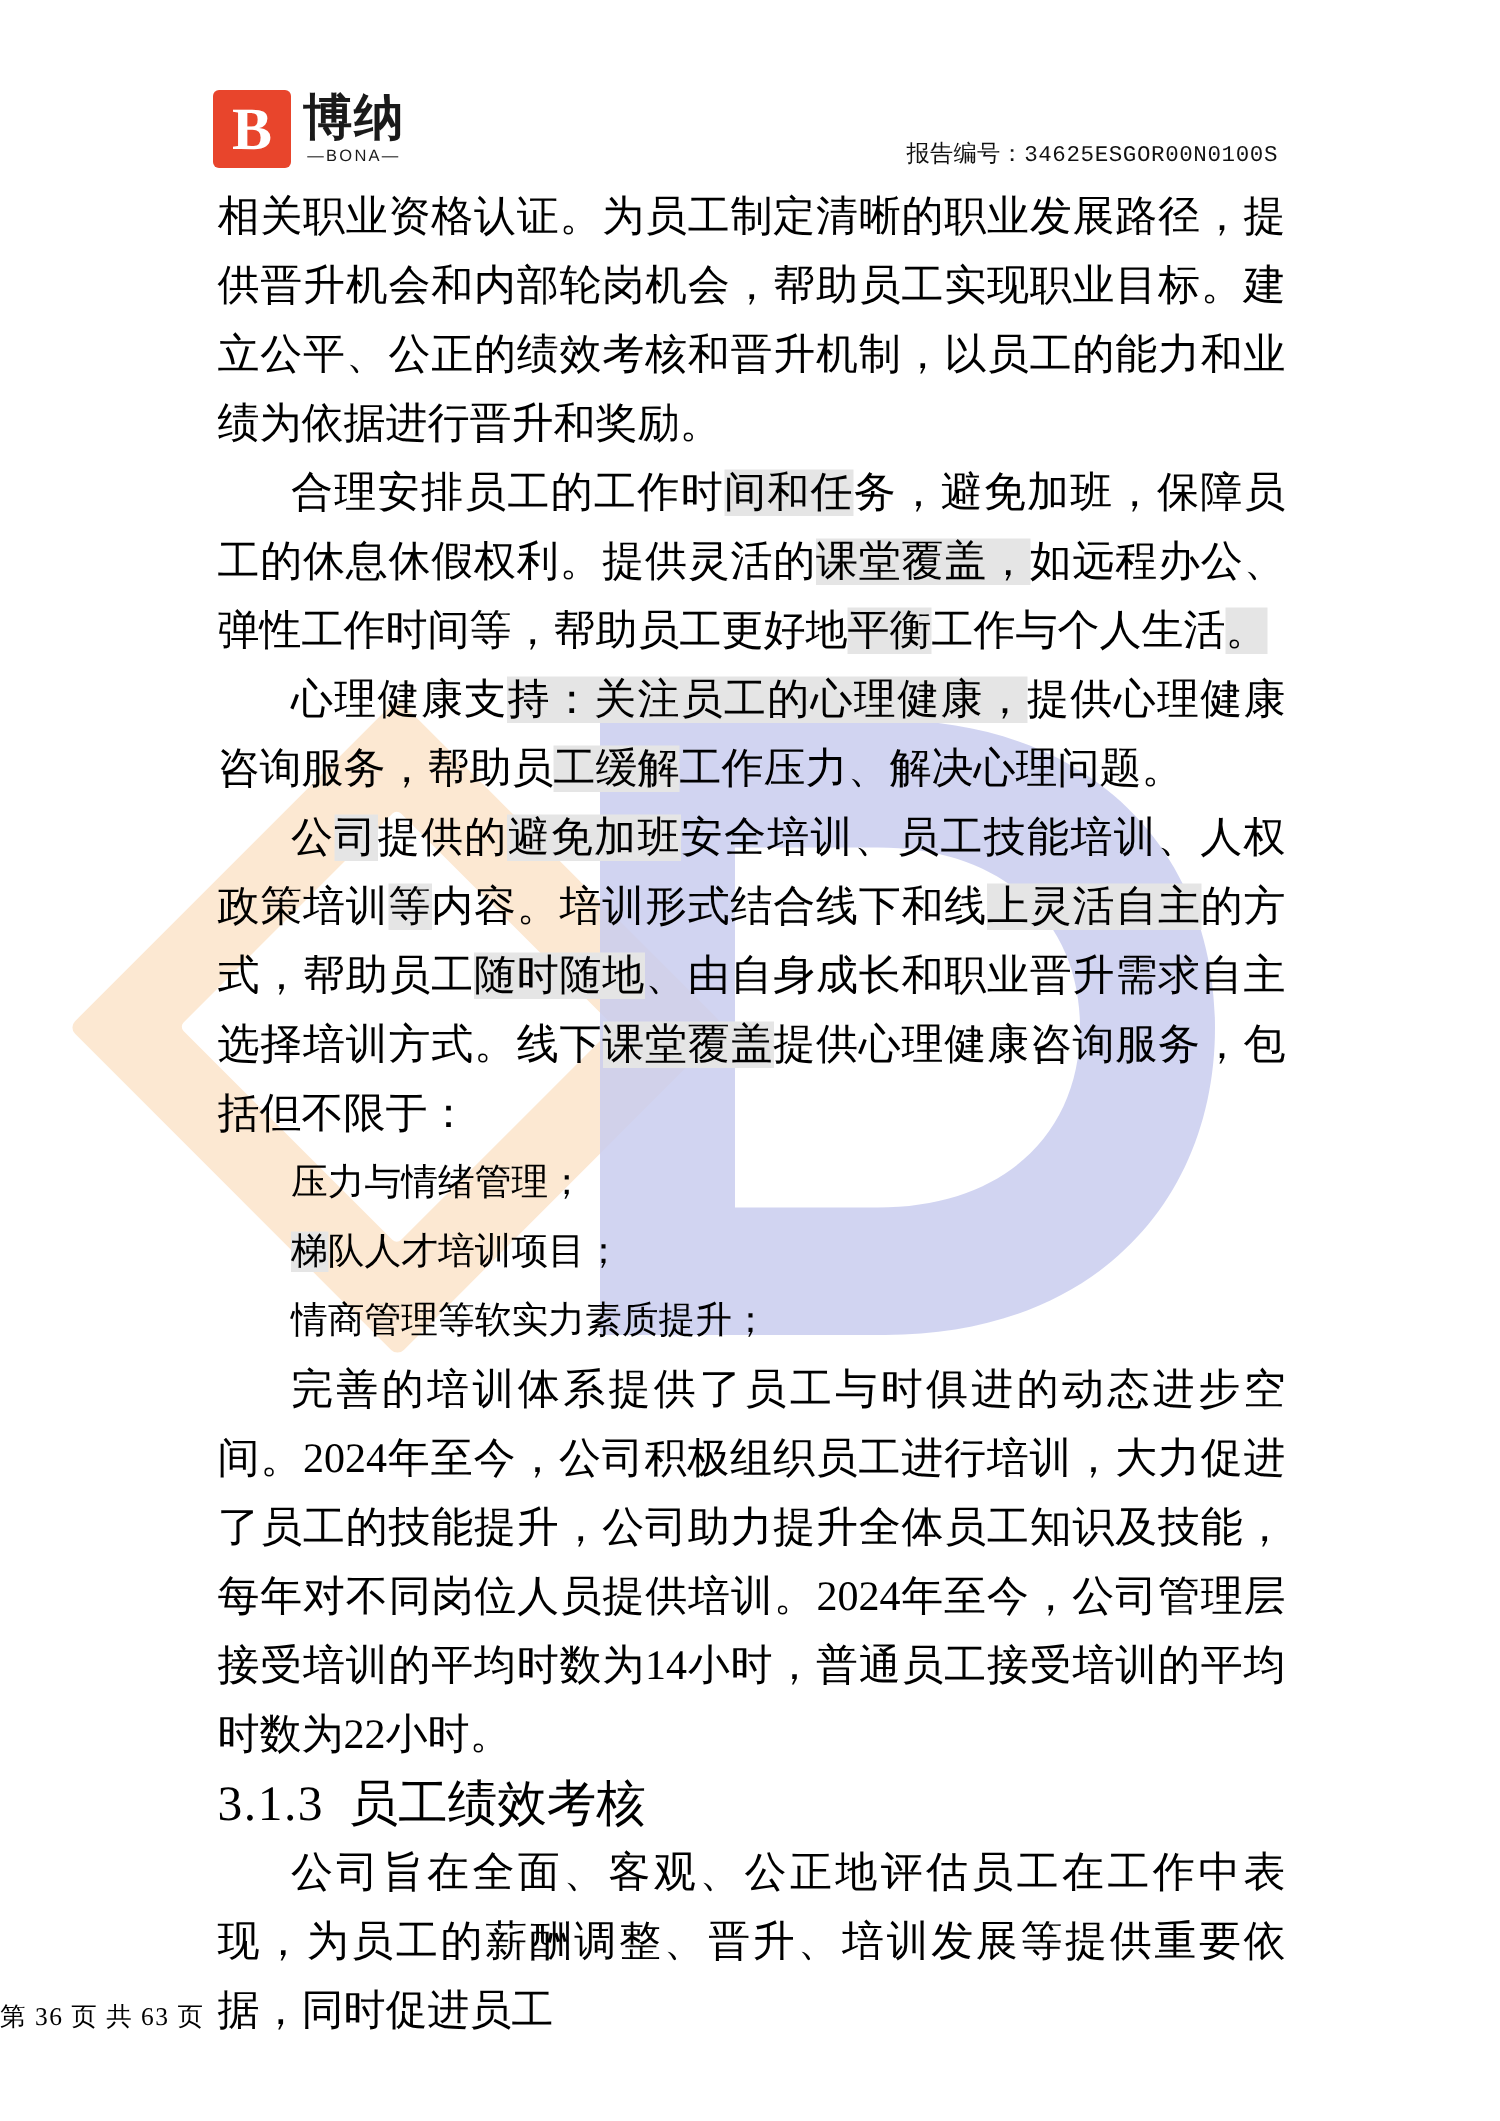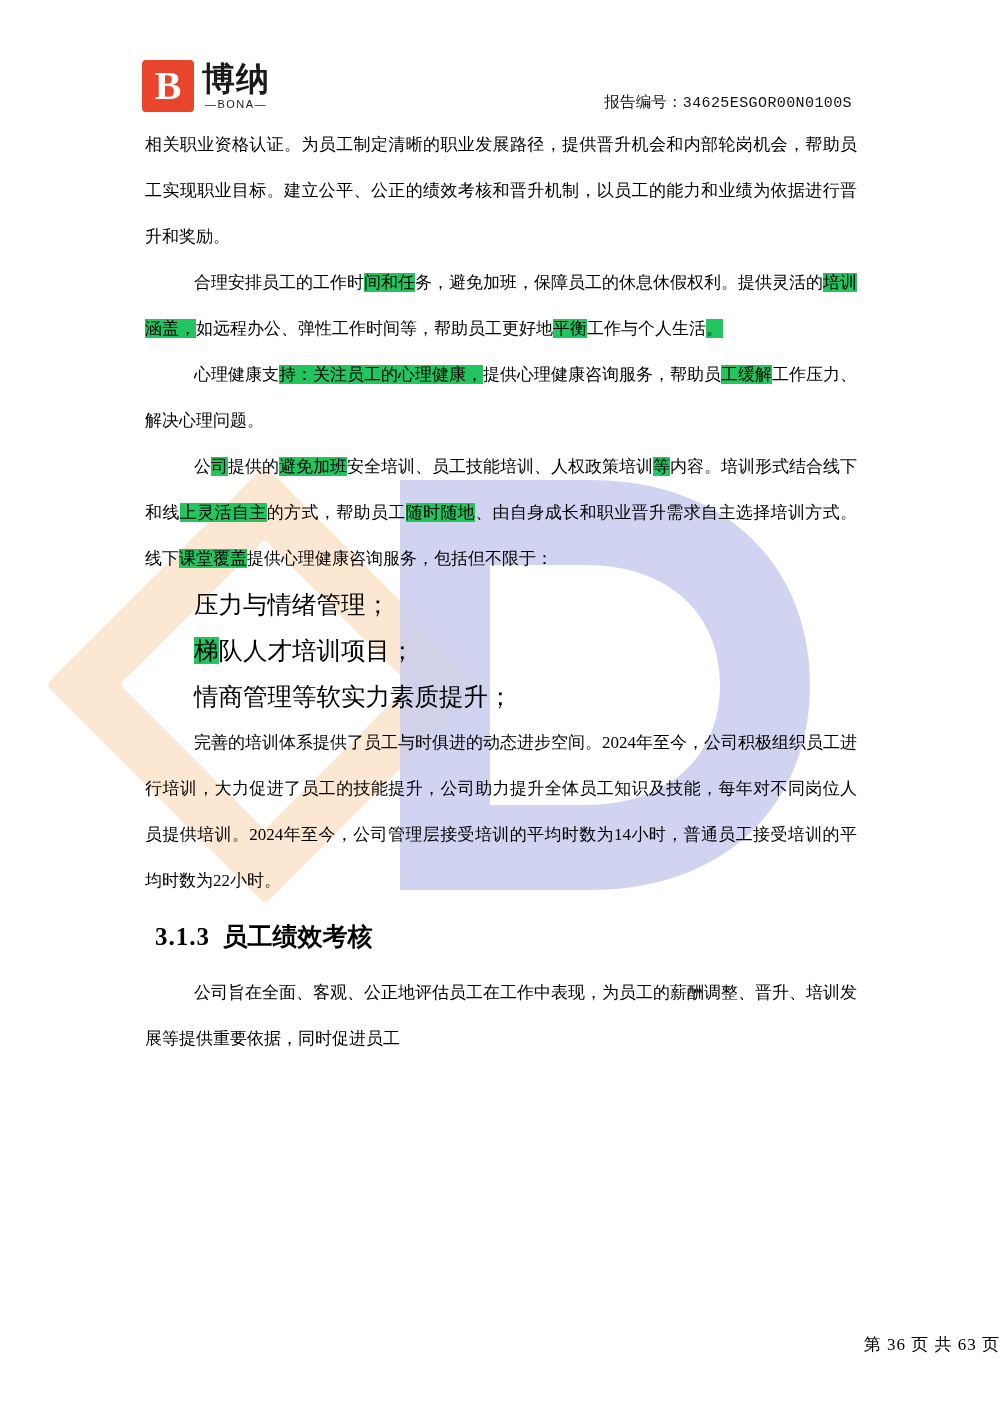--- a/index.html
+++ b/index.html
@@ -133,55 +133,54 @@
   
   .content {
     position: absolute;
     left: 145px;
     top: 122px;
     width: 712px;
     z-index: 2;
   }
   p.para {
     margin: 0;
-    font-size: 17px;
+    font-size: 28px;
     line-height: 46px;
     color: #000000;
     text-align: justify;
     text-justify: inter-ideograph;
     letter-spacing: 0px;
   }
   p.indent { text-indent: 49px; }
-  .hl { background: #22c55e; }
+  .hl { background: #e5e5e5; }
   .heading {
-    margin: 10px;
-    font-size: 25px;
+    margin: 0;
+    font-size: 33px;
     line-height: 46px;
     color: #000000;
-    font-weight: bold;
   }
   .heading .num {
     font-family: "Liberation Serif", serif;
     letter-spacing: 1px;
   }
   .list-item {
     margin: 0;
     font-size: 24.5px;
     line-height: 46px;
     color: #000000;
     text-indent: 49px;
   }
 
   
   .footer {
     position: absolute;
     left: 0;
     bottom: 58px;
     width: 1000px;
-    text-align: right;
+    text-align: left;
     font-size: 17px;
     color: #000000;
     letter-spacing: 1px;
     z-index: 3;
   }
 </style>
 </head>
 <body>
 
 <div class="page">
@@ -209,21 +208,21 @@
     </div>
     <div class="report-no">
       <span>报告编号：</span><span class="num">34625ESGOR00N0100S</span>
     </div>
   </div>
 
   <div class="content">
 
     <p class="para"><span>相关职业资格认证。为员工制定清晰的职业发展路径，提供晋升机会和内部轮岗机会，帮助员工实现职业目标。建立公平、公正的绩效考核和晋升机制，以员工的能力和业绩为依据进行晋升和奖励。</span></p>
 
-    <p class="para indent"><span>合理安排员工的工作时</span><span class="hl">间和任</span><span>务，避免加班，保障员工的休息休假权利。提供灵活的</span><span class="hl">培训涵盖，</span><span>如远程办公、弹性工作时间等，帮助员工更好地</span><span class="hl">平衡</span><span>工作与个人生活</span><span class="hl">。</span></p>
+    <p class="para indent"><span>合理安排员工的工作时</span><span class="hl">间和任</span><span>务，避免加班，保障员工的休息休假权利。提供灵活的</span><span class="hl">课堂覆盖，</span><span>如远程办公、弹性工作时间等，帮助员工更好地</span><span class="hl">平衡</span><span>工作与个人生活</span><span class="hl">。</span></p>
 
     <p class="para indent"><span>心理健康支</span><span class="hl">持：关注员工的心理健康，</span><span>提供心理健康咨询服务，帮助员</span><span class="hl">工缓解</span><span>工作压力、解决心理问题。</span></p>
 
     <p class="para indent"><span>公</span><span class="hl">司</span><span>提供的</span><span class="hl">避免加班</span><span>安全培训、员工技能培训、人权政策培训</span><span class="hl">等</span><span>内容。培训形式结合线下和线</span><span class="hl">上灵活自主</span><span>的方式，帮助员工</span><span class="hl">随时随地</span><span>、由自身成长和职业晋升需求自主选择培训方式。线下</span><span class="hl">课堂覆盖</span><span>提供心理健康咨询服务，包括但不限于：</span></p>
 
     <p class="list-item"><span>压力与情绪管理；</span></p>
 
     <p class="list-item"><span class="hl">梯</span><span>队人才培训项目；</span></p>
 
     <p class="list-item"><span>情商管理等软实力素质提升；</span></p>

